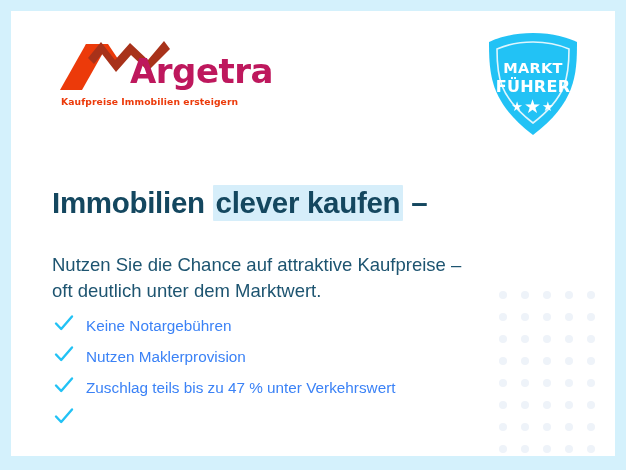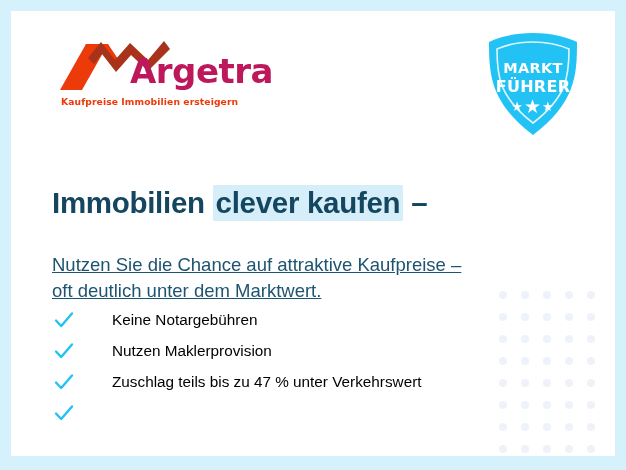--- a/index.html
+++ b/index.html
@@ -137,38 +137,37 @@
   .subhead {
     position: absolute;
     left: 41px;
     top: 222px;
     width: 500px;
     font-size: 18.5px;
     color: #1d5470;
     line-height: 1.45;
     font-weight: normal;
   }
-  .subhead span { display: block; text-decoration: underline; }
+  .subhead span { display: block; }
   
   .bullets {
     position: absolute;
     left: 41px;
     top: 293px;
     width: 480px;
     margin: 0;
     padding: 0;
     list-style: none;
   }
   .bullets li {
     display: flex;
-    align-items: center;
+    align-items: flex-end;
     height: 31px;
     font-size: 15.3px;
-    color: #000000;
-    gap: 26px;
+    color: #3b82f6;
   }
   .check-icon {
     flex: 0 0 auto;
     width: 24px;
     height: 24px;
     margin-right: 10px;
     display: inline-block;
   }
   .check-icon svg { display: block; }
   .bullet-label { white-space: nowrap; }

